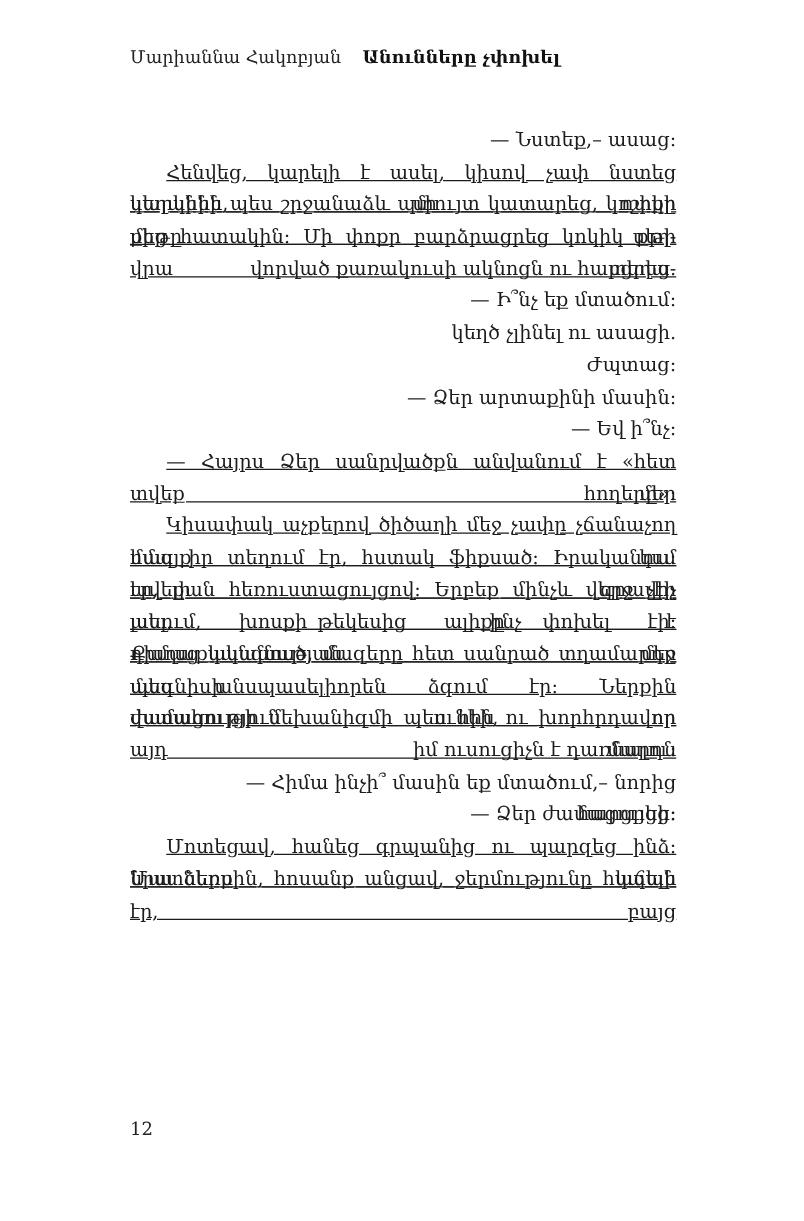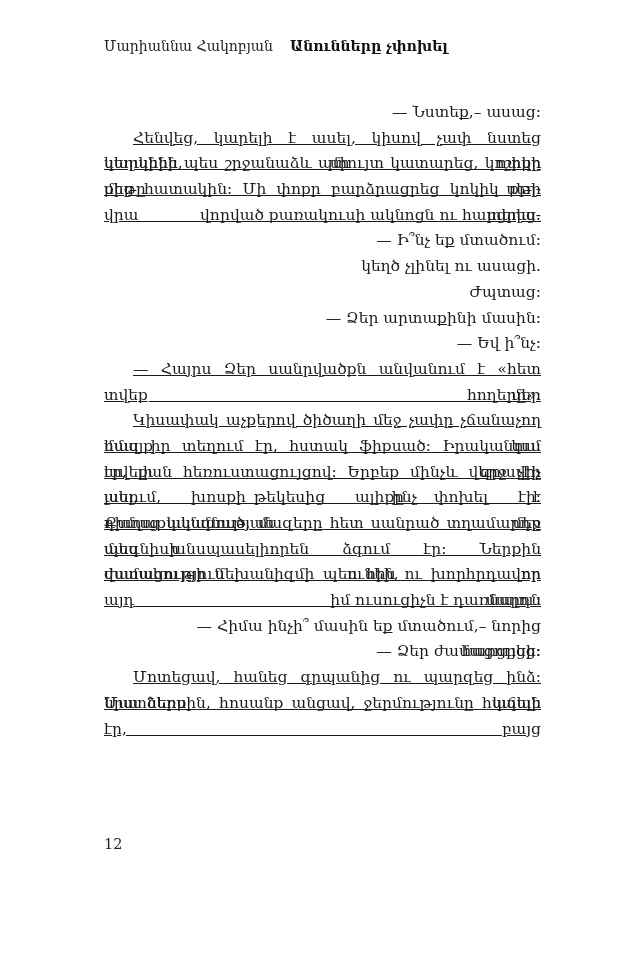--- a/index.html
+++ b/index.html
@@ -51,21 +51,21 @@
     text-align: justify;
     text-align-last: justify;
     text-decoration: underline;
   }
   .line.indent {
     text-indent: 29px;
   }
   .page-number {
     position: absolute;
     left: 104px;
-    top: 836px;
+    top: 896px;
     font-size: 14.5px;
     color: #222222;
   }
 </style>
 </head>
 <body>
 
 <div class="page">
 
   <div class="running-header">

